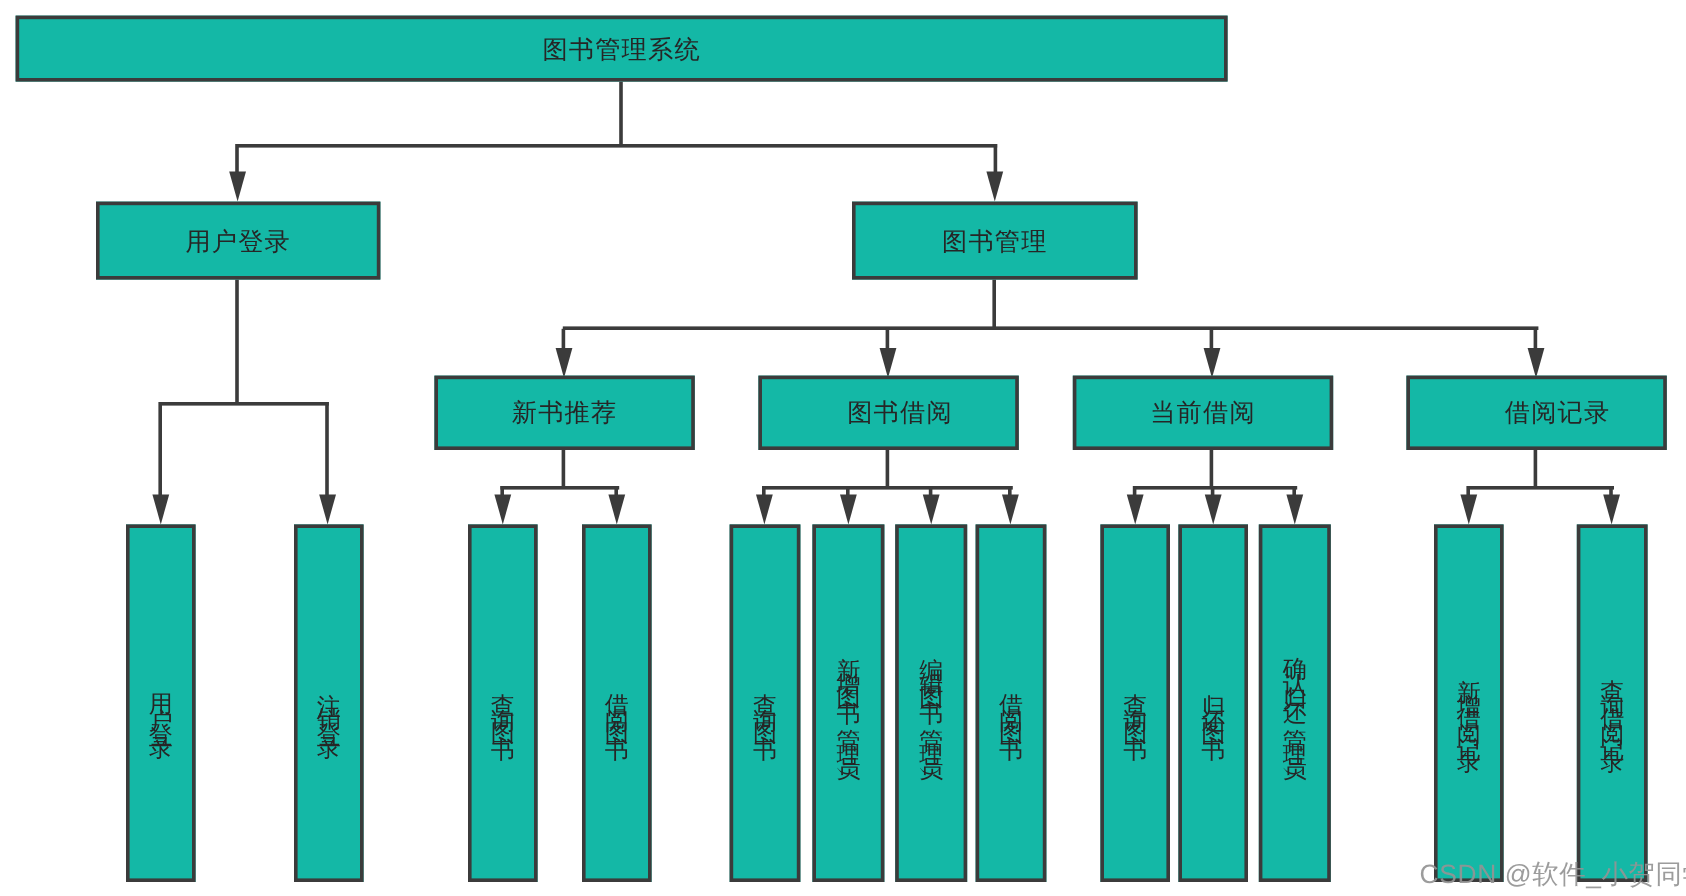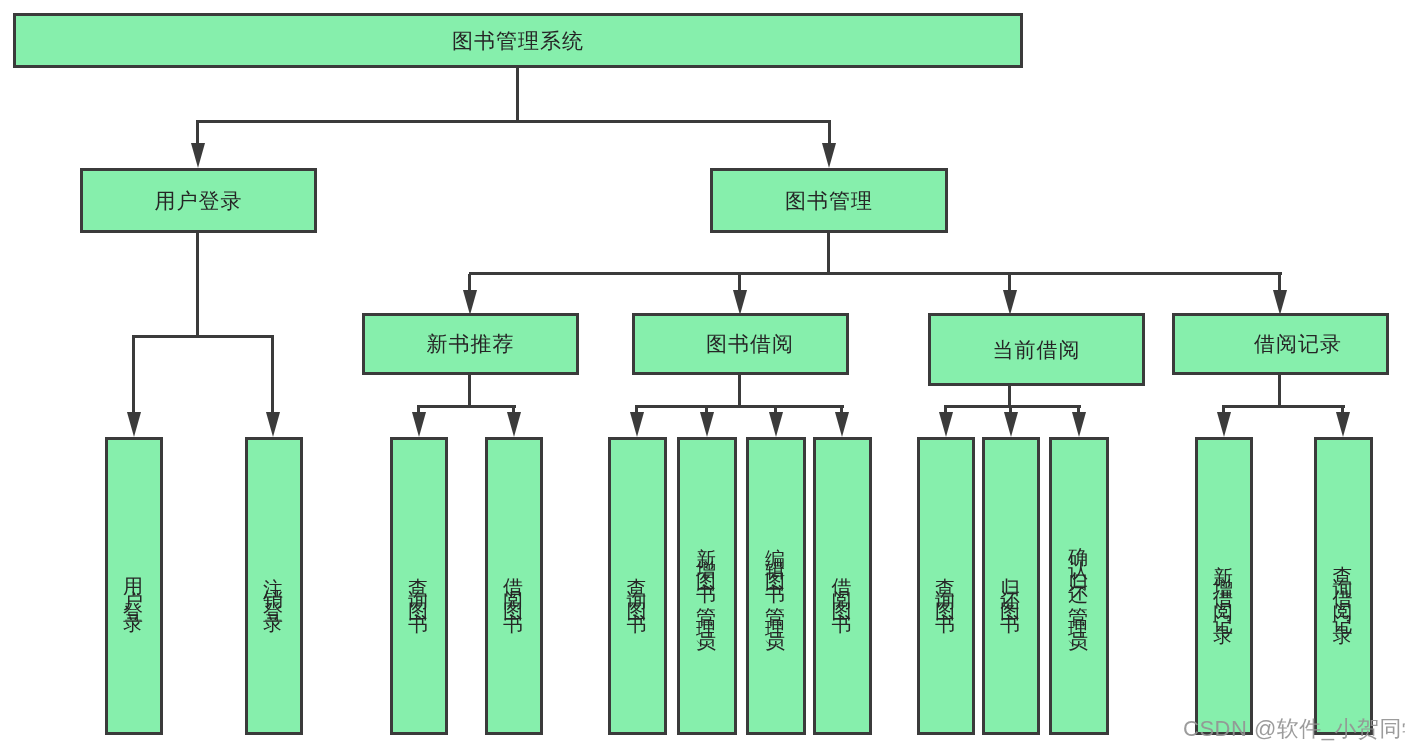--- a/index.html
+++ b/index.html
@@ -4,21 +4,21 @@
 <style>
   html,body{margin:0;padding:0;}
   body{
     width:1405px;height:747px;position:relative;overflow:hidden;
     background:#ffffff;
     font-family:"Liberation Sans","DejaVu Sans",sans-serif;
   }
   .canvas{position:absolute;left:0;top:0;width:1405px;height:747px;}
   .box{
     position:absolute;box-sizing:border-box;
-    background:#86efac;border:3px solid #3b3b3b;
+    background:#14b8a6;border:3px solid #3b3b3b;
     display:flex;align-items:center;justify-content:center;
     color:#262626;font-size:21px;letter-spacing:1px;
     z-index:2;
   }
   .vbox{
     writing-mode:vertical-rl;
     font-size:20px;letter-spacing:12px;
     display:flex;align-items:center;justify-content:center;
   }
   .hline,.vline{position:absolute;background:#3b3b3b;z-index:1;}
@@ -39,21 +39,21 @@
 
 <div class="canvas">
 
   <div class="box" style="left:13px;top:13px;width:1010px;height:55px;">图书管理系统</div>
 
   <div class="box" style="left:80px;top:168px;width:237px;height:65px;">用户登录</div>
   <div class="box" style="left:710px;top:168px;width:238px;height:65px;">图书管理</div>
 
   <div class="box" style="left:362px;top:313px;width:217px;height:62px;">新书推荐</div>
   <div class="box" style="left:632px;top:313px;width:217px;height:62px;padding-left:19px;">图书借阅</div>
-  <div class="box" style="left:928px;top:313px;width:217px;height:73px;">当前借阅</div>
+  <div class="box" style="left:894px;top:313px;width:217px;height:62px;">当前借阅</div>
   <div class="box" style="left:1172px;top:313px;width:217px;height:62px;padding-left:35px;">借阅记录</div>
 
   <div class="box vbox" style="left:105px;top:437px;width:58px;height:298px;">用户登录</div>
   <div class="box vbox" style="left:245px;top:437px;width:58px;height:298px;">注销登录</div>
 
   <div class="box vbox" style="left:390px;top:437px;width:58px;height:298px;">查询图书</div>
   <div class="box vbox" style="left:485px;top:437px;width:58px;height:298px;">借阅图书</div>
 
   <div class="box vbox" style="left:608px;top:437px;width:59px;height:298px;">查询图书</div>
   <div class="box vbox" style="left:677px;top:437px;width:60px;height:298px;">新增图书（管理员）</div>

